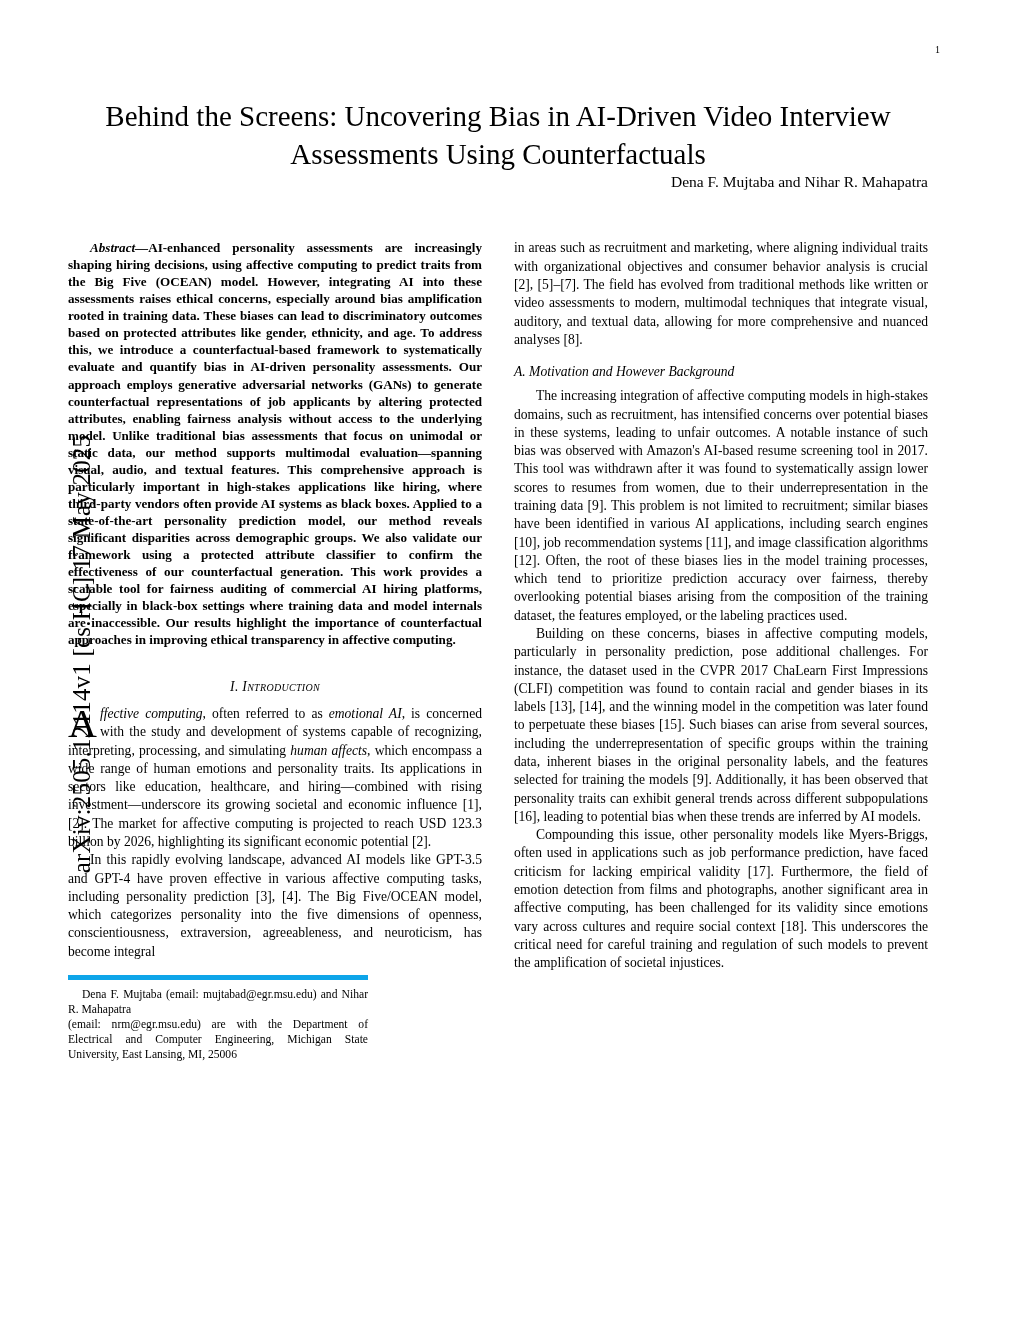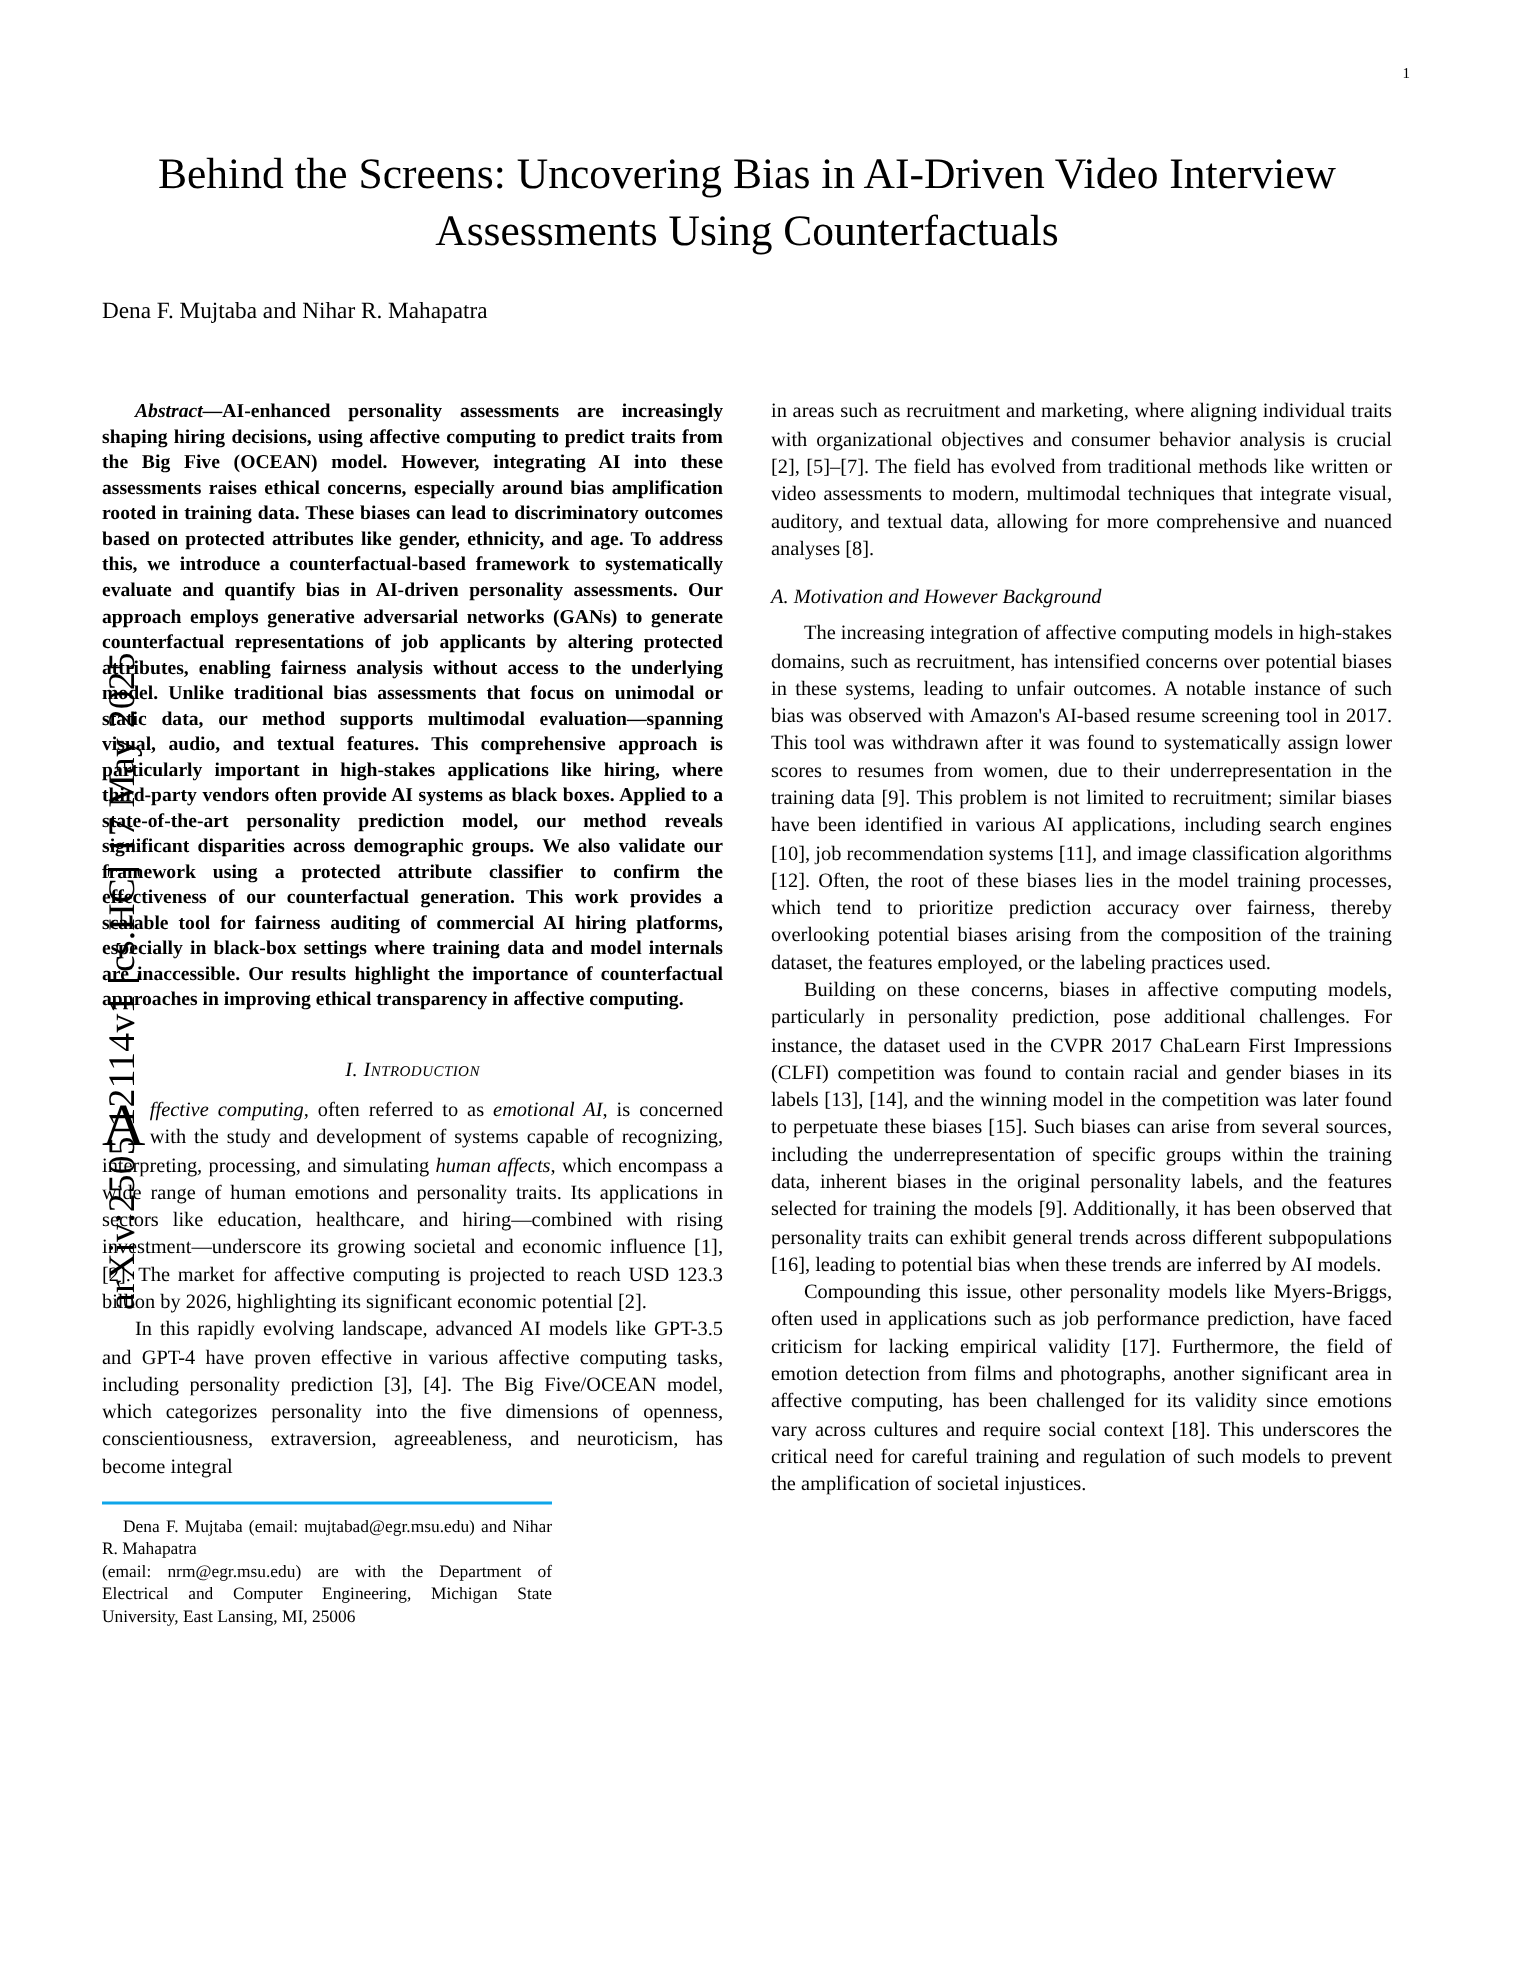--- a/index.html
+++ b/index.html
@@ -45,23 +45,22 @@
   }
   .title {
     text-align: center;
     font-size: 29px;
     line-height: 1.30;
     font-family: "Liberation Serif", serif;
     font-weight: normal;
     margin: 18px 30px 0 30px;
   }
   .authors {
-    text-align: left;
+    text-align: right;
     font-size: 15.5px;
-    margin-top: 26px;
     font-family: "Liberation Serif", serif;
   }
   .columns {
     margin-top: 48px;
     display: flex;
     gap: 32px;
   }
   .col {
     width: 414px;
     text-align: justify;
@@ -121,21 +120,21 @@
   .dropcap {
     float: left;
     font-size: 40px;
     line-height: 33px;
     padding-right: 3px;
     padding-top: 2px;
     font-family: "Liberation Serif", serif;
   }
   .footnote {
     margin-top: 14px;
-    border-top: 2px solid #0ea5e9;
+    border-top: 5px solid #0ea5e9;
     padding-top: 7px;
     width: 300px;
     font-size: 11.6px;
     line-height: 1.30;
     text-align: justify;
   }
   .footnote .fn-indent { text-indent: 14px; }
   em { font-style: italic; }
 </style>
 </head>

